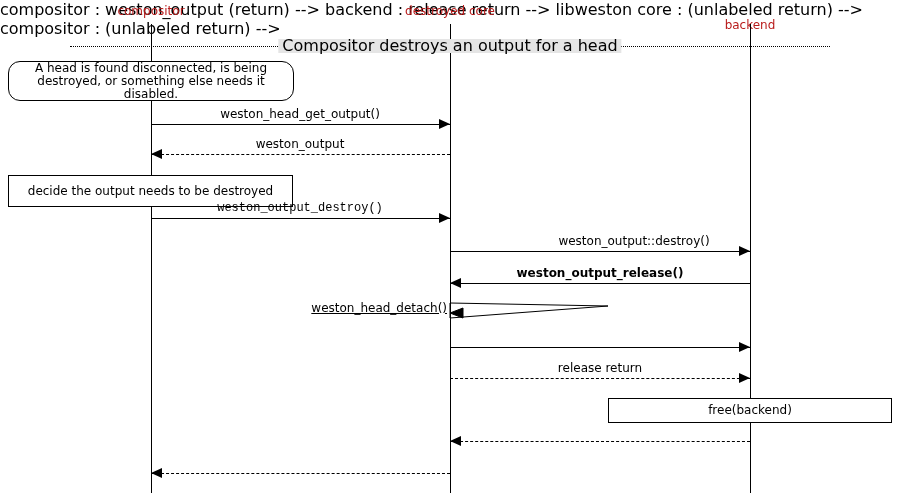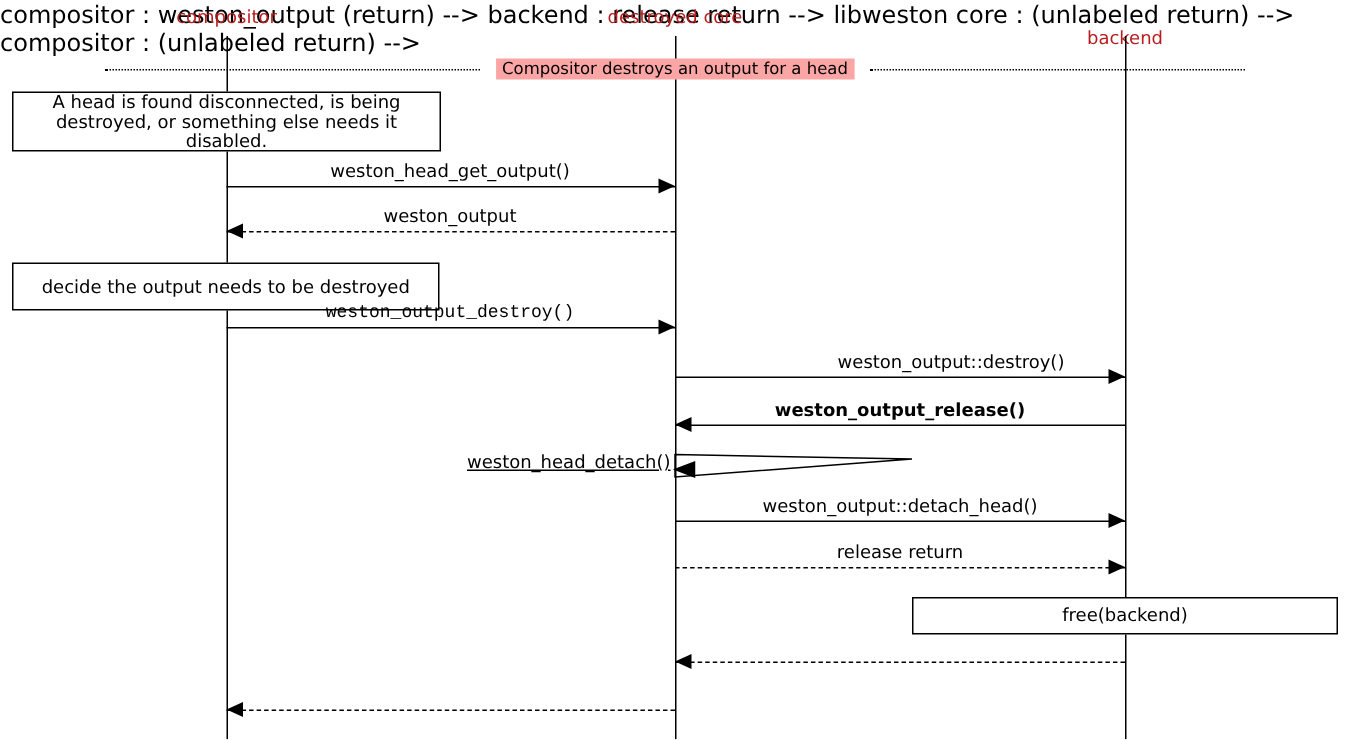--- a/index.html
+++ b/index.html
@@ -28,25 +28,25 @@
     transform: translateX(-50%);
     color: #b91c1c;
   }
   .lifeline {
     position: absolute;
     width: 0;
     border-left: 1px solid #000000;
   }
   .divider-label {
     position: absolute;
-    font-size: 11px;
+    font-size: 16px;
     line-height: 14px;
     white-space: nowrap;
     transform: translate(-50%, -50%);
-    background: #fca5a5;
+    background: #e5e5e5;
     padding: 0 4px;
     text-align: center;
   }
   .divider-line {
     position: absolute;
     height: 0;
     border-top: 1px dotted #000000;
   }
   .note-box {
     position: absolute;
@@ -119,21 +119,21 @@
   <div class="lifeline" style="left:151px; top:24px; height:469px;"></div>
   <div class="lifeline" style="left:450px; top:24px; height:469px;"></div>
   <div class="lifeline" style="left:750px; top:24px; height:469px;"></div>
 
   
   <div class="divider-line" style="left:70px; top:46px; width:250px;"></div>
   <div class="divider-line" style="left:580px; top:46px; width:250px;"></div>
   <div class="divider-label" style="left:450px; top:46px;">Compositor destroys an output for a head</div>
 
   
-  <div class="note-box" style="left:8px; top:61px; width:286px; height:40px;">
+  <div class="note-box" style="left:8px; top:61px; width:286px; height:40px;border-radius:12px;">
     <span>A head is found disconnected, is being destroyed, or something else needs it disabled.</span>
   </div>
 
   <div class="note-box" style="left:8px; top:175px; width:285px; height:32px;">
     <span>decide the output needs to be destroyed</span>
   </div>
 
   <div class="note-box" style="left:608px; top:398px; width:284px; height:25px;">
     <span>free(backend)</span>
   </div>
@@ -168,21 +168,20 @@
     <svg width="170" height="32" viewBox="0 0 170 32">
       <path d="M 0 7 L 158 10 L 0 22 Z" fill="none" stroke="#000000" stroke-width="1"></path>
       <path d="M 0 17 L 13 12 L 13 22 Z" fill="#000000" stroke="#000000" stroke-width="1"></path>
     </svg>
   </div>
   <div class="msg-label right-anchored" style="left:447px; top:308px;">weston_head_detach()</div>
 
   
   <div class="msg-line" style="left:450px; top:347px; width:300px;"></div>
   <div class="arrow-head right" style="left:739px; top:342px;"></div>
-  <div class="msg-label" style="left:600px; top:344px;">weston_output::detach_head()</div>
 
    backend : release return --&gt;
   <div class="msg-line dotted" style="left:450px; top:378px; width:300px;"></div>
   <div class="arrow-head right" style="left:739px; top:373px;"></div>
   <div class="msg-label" style="left:600px; top:375px;">release return</div>
 
    libweston core : (unlabeled return) --&gt;
   <div class="msg-line dotted" style="left:450px; top:441px; width:300px;"></div>
   <div class="arrow-head left" style="left:450px; top:436px;"></div>
 

